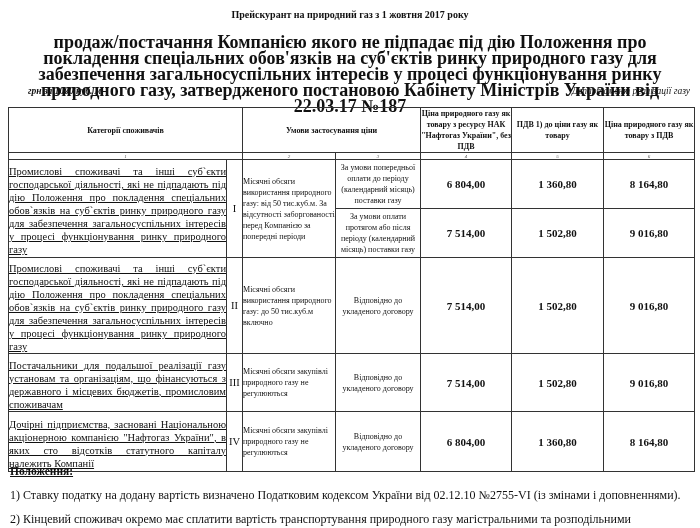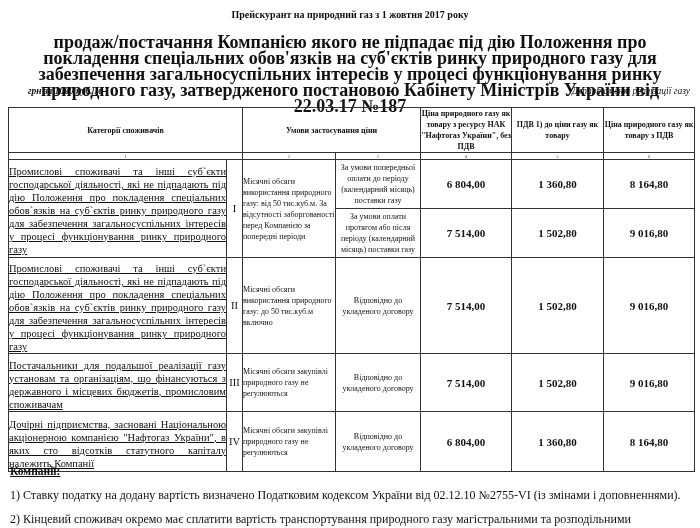--- a/index.html
+++ b/index.html
@@ -107,15 +107,15 @@
     <td class="rn">IV</td>
     <td class="cond">Місячні обсяги закупівлі природного газу не регулюються</td>
     <td class="pay">Відповідно до укладеного договору</td>
     <td class="val">6 804,00</td>
     <td class="val">1 360,80</td>
     <td class="val">8 164,80</td>
   </tr>
 </tbody>
   </table>
 
-<div class="notes-title">Компанії:</div>
+<div class="notes-title">Положення:</div>
 <div class="note n1">1) Ставку податку на додану вартість визначено Податковим кодексом України від 02.12.10 №2755-VI (із змінами і доповненнями).</div>
 <div class="note n2">2) Кінцевий споживач окремо має сплатити вартість транспортування природного газу магістральними та розподільними трубопроводами.</div>
 
 </body></html>

